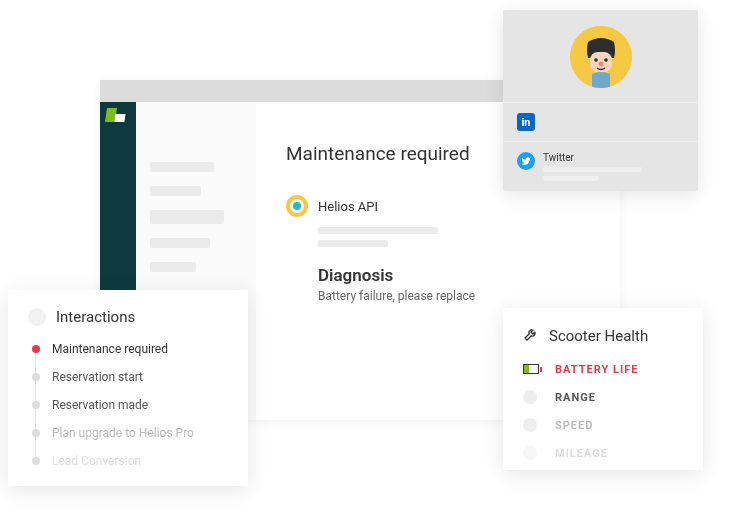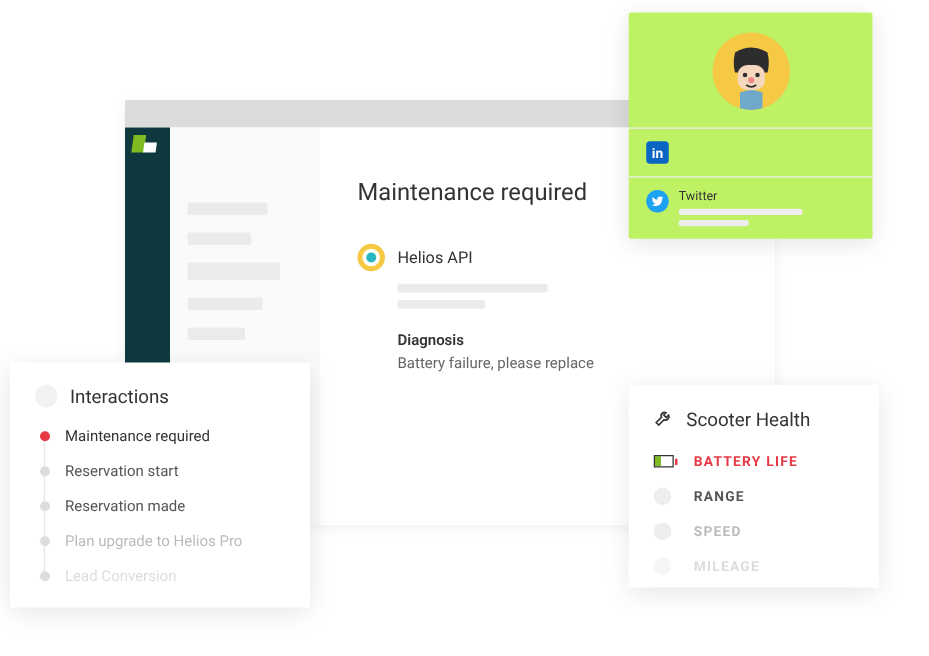--- a/index.html
+++ b/index.html
@@ -97,30 +97,30 @@
     content:"";
     position:absolute;
     left:3px; top:3px;
     width:8px;height:8px;
     border-radius:50%;
     background:#27b8c4;
   }
   .api-name { font-size: 13px; color:#333; }
   .api-lines { margin-left: 32px; display:flex; flex-direction:column; gap:6px; margin-bottom:18px;}
   .api-lines .ph { height:7px; }
-  .diag-label { font-size: 12px; font-weight:600; color:#333; margin-left:32px; margin-bottom:4px;}
+  .diag-label { font-size: 17px; font-weight:600; color:#333; margin-left:32px; margin-bottom:4px;}
   .diag-text { font-size: 12px; color:#666; margin-left:32px;}
 
   
   .social-card {
     position: absolute;
     right: 45px;
     top: 10px;
     width: 195px;
-    background: #bef264;
+    background: #e5e5e5;
     box-shadow: 0 4px 20px rgba(0,0,0,0.10);
     border-radius: 2px;
     padding: 16px 0 0 0;
   }
   .avatar-wrap { display:flex; justify-content:center; margin-bottom:14px;}
   .avatar {
     width: 62px; height: 62px;
     border-radius: 50%;
     background: #f6c945;
     display:flex; align-items:center; justify-content:center;

